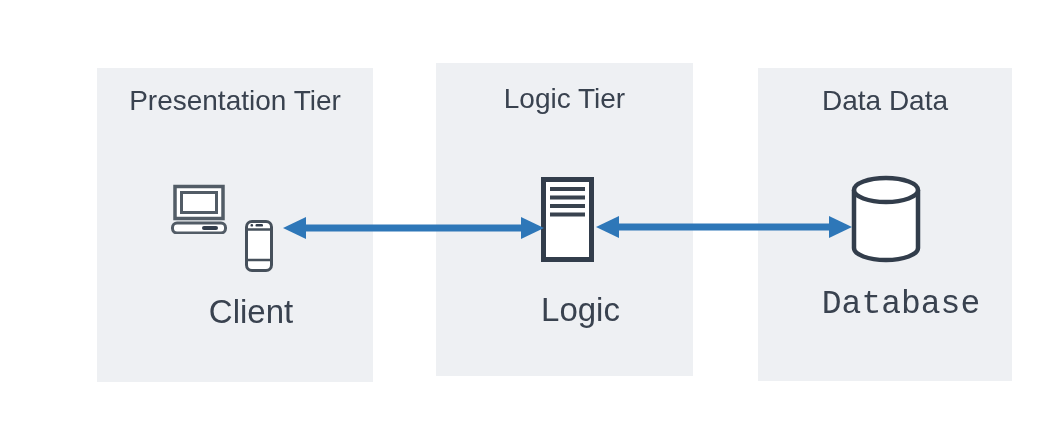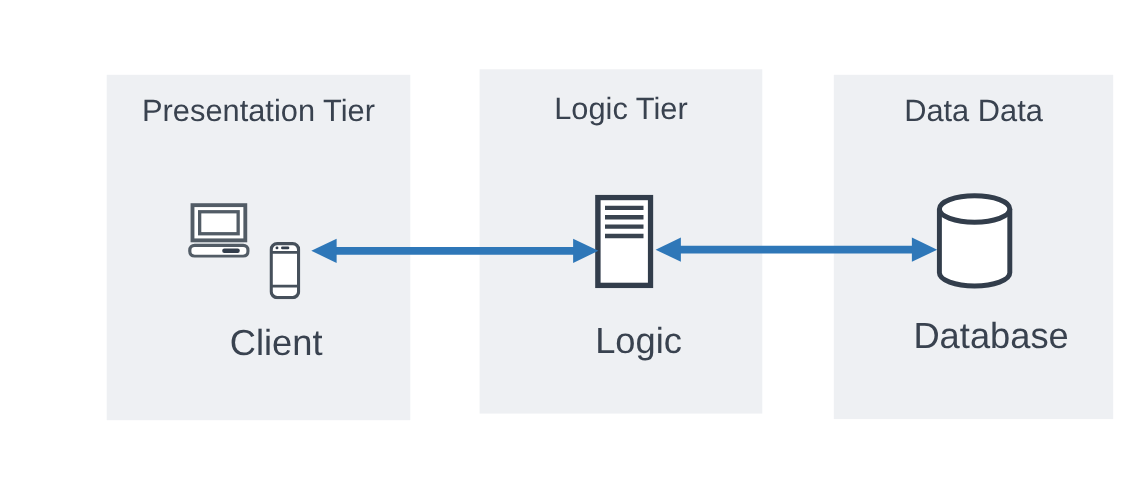--- a/index.html
+++ b/index.html
@@ -41,21 +41,21 @@
     left: 0; right: 0;
     text-align: center;
     font-size: 33px;
     line-height: 33px;
     color: #39424f;
     white-space: nowrap;
     padding-left: 32px;
   }
   .panel-presentation .node-label { top: 227px; }
   .panel-logic        .node-label { top: 230px; }
-  .panel-data         .node-label { top: 220px; }
+  .panel-data         .node-label { top: 220px; font-family: Liberation Mono, monospace; }
 
   .icon { position: absolute; display: block; }
   .icon svg { display: block; }
 
   .icon-laptop   { left: 74px;  top: 116px; }
   .icon-phone    { left: 148px; top: 152px; }
   .icon-server   { left: 105px; top: 114px; }
   .icon-database { left: 92px;  top: 107px; }
 
   .arrow-layer {

